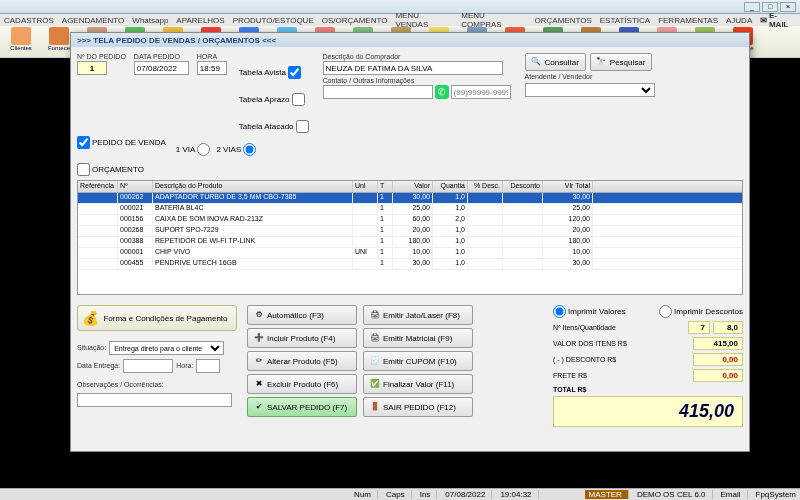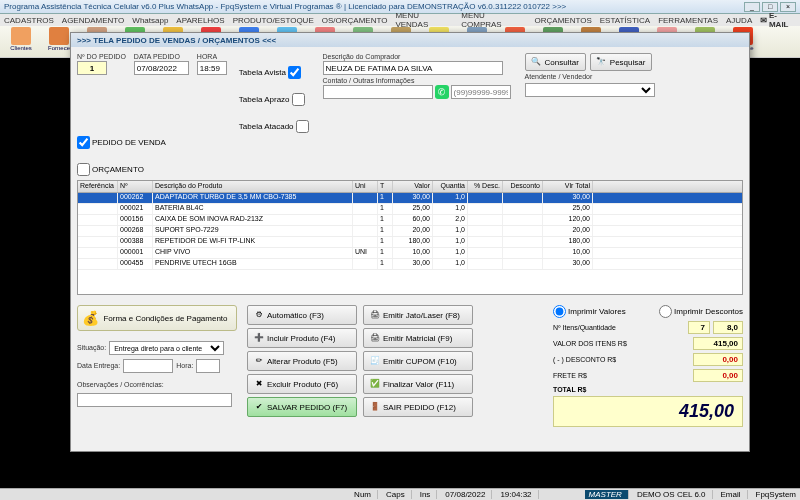--- a/index.html
+++ b/index.html
@@ -43,30 +43,29 @@
 .big-btn { width: 110px; height: 20px; justify-content: flex-start; }
 .green-btn { background: linear-gradient(#d0f0d0,#a0e0a0); border-color: #6a6; }
 .totals { font-size: 8px; }
 .total-row { display: flex; justify-content: space-between; align-items: center; margin-bottom: 3px; }
 .total-label { font-size: 7px; }
 .total-val { background: #ffffcc; border: 1px solid #cc8; padding: 1px 4px; min-width: 50px; text-align: right; font-weight: bold; }
 .total-val.red { color: #c00; }
 .grand-total { background: #ffffcc; border: 1px solid #cc8; font-size: 18px; font-weight: bold; font-style: italic; color: #004; text-align: right; padding: 4px 8px; }
 .statusbar { position: absolute; bottom: 0; left: 0; right: 0; height: 12px; background: #e0e0e0; display: flex; align-items: center; font-size: 7px; padding: 0 4px; gap: 8px; border-top: 1px solid #aaa; }
 .statusbar .sb-item { border-right: 1px solid #bbb; padding-right: 6px; }
-.green-box { background: #0c4a6e; color: #fff; padding: 0 4px; font-style: italic; }
+.green-box { background: #a16207; color: #fff; padding: 0 4px; }
 .radio { display: flex; align-items: center; gap: 2px; font-size: 7px; }
 .wa-icon { width: 14px; height: 14px; background: #25d366; border-radius: 3px; display: inline-flex; align-items: center; justify-content: center; color: #fff; font-size: 9px; }
 select { border: 1px solid #999; font-size: 7px; height: 14px; background: #fff; }
 </style>
 </head>
 <body>
 
 <div class="titlebar">
-  <span class="titlebar-text">Programa Assistência Técnica Celular v6.0 Plus WhatsApp - FpqSystem e Virtual Programas ® | Licenciado para  DEMONSTRAÇÃO v6.0.311222 010722 &gt;&gt;&gt;</span>
   <div class="win-btns">
     <div class="win-btn">_</div>
     <div class="win-btn">□</div>
     <div class="win-btn">×</div>
   </div>
 </div>
 
 <div class="menubar">
   <span>CADASTROS</span>
   <span>AGENDAMENTO</span>
@@ -227,20 +226,30 @@
       <div style="display:flex;flex-direction:column;gap:1px">
         <label class="chk">
             <input type="checkbox" checked="" style=""> 
             <span>PEDIDO DE VENDA</span>
           </label>
         <label class="chk">
             <input type="checkbox" style=""> 
             <span>ORÇAMENTO</span>
           </label>
       </div>
+      <div style="display:flex;gap:6px;align-items:center">
+        <label class="radio">
+            <span>1 VIA</span>
+            <input type="radio" name="via" style="">
+          </label>
+        <label class="radio">
+            <span>2 VIAS</span>
+            <input type="radio" name="via" checked="" style="">
+          </label>
+      </div>
     </div>
 
     <div class="grid">
       <div class="grid-header" id="grid-header">
           <div class="col-ref">Referência</div>
           <div class="col-num">Nº</div>
           <div class="col-desc">Descrição do Produto</div>
           <div class="col-uni">Uni</div>
           <div class="col-t">T</div>
           <div class="col-val">Valor</div>

